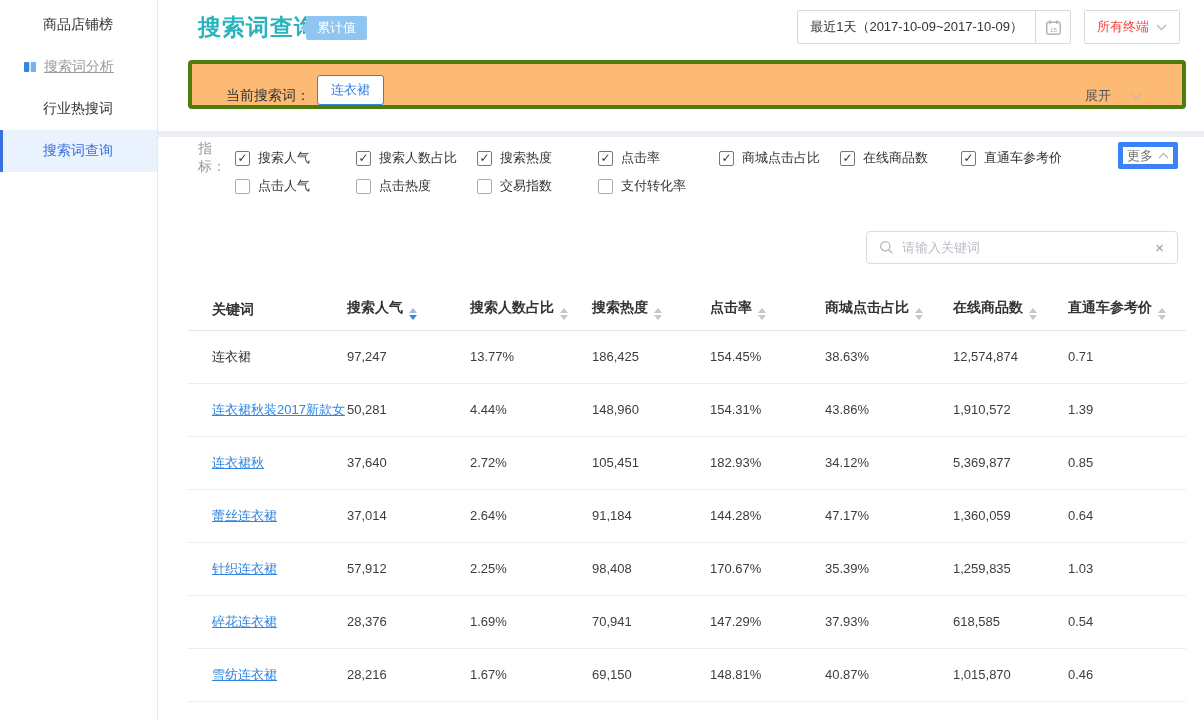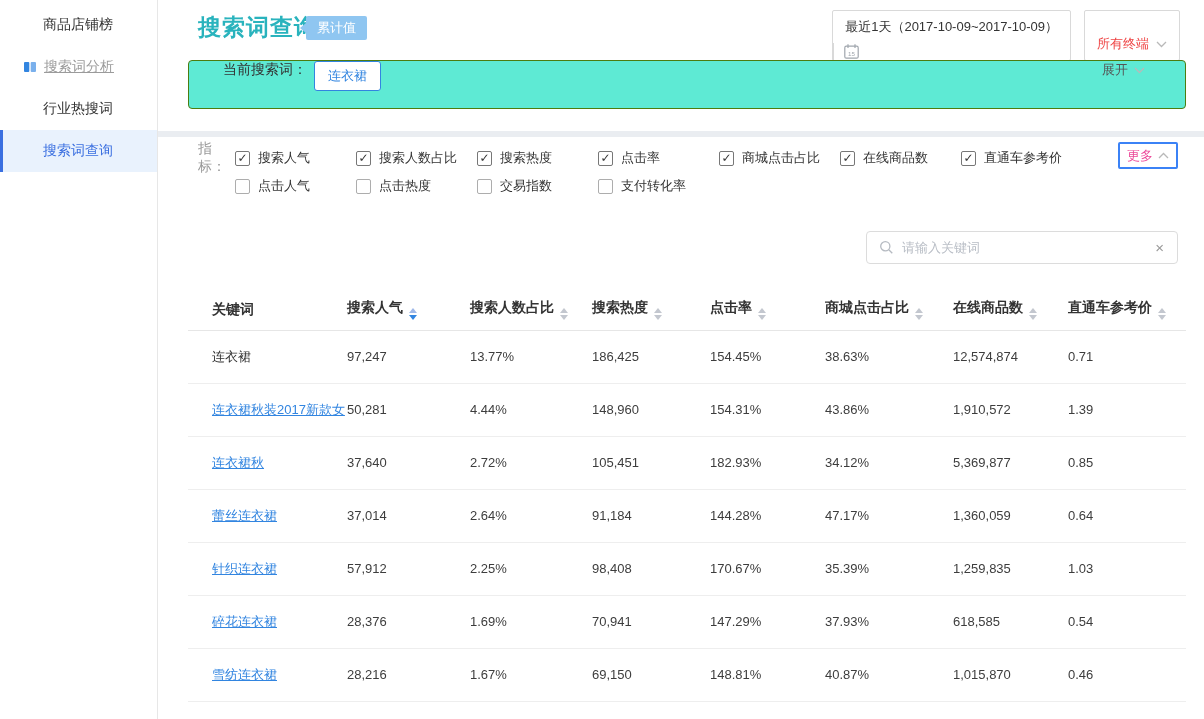--- a/index.html
+++ b/index.html
@@ -15,42 +15,42 @@
   .side-item.active { background:#e9f2fd; border-left-color:#3a6fe0; color:#3a6fe0; }
 
   
   .main { position:absolute; left:158px; top:0; width:1046px; height:100%; background:#fff; }
 
   .page-title { position:absolute; left:40px; top:12px; font-size:23px; font-weight:bold; color:#29b3bd; letter-spacing:1px; }
   .badge { position:absolute; left:148px; top:16px; background:#8fc6f1; color:#fff; font-size:13px; padding:3px 11px; border-radius:2px; }
   .badge::before { content:""; position:absolute; left:-6px; top:50%; margin-top:-5px; border-top:5px solid transparent; border-bottom:5px solid transparent; border-right:6px solid #8fc6f1; }
 
   .header-controls { position:absolute; right:24px; top:10px; display:flex; gap:13px; }
-  .date-picker { display:flex; border:1px solid #d9d9d9; border-radius:2px; background:#fff; cursor:pointer;flex-direction:column; }
+  .date-picker { display:flex; border:1px solid #d9d9d9; border-radius:2px; background:#fff; cursor:pointer; }
   .date-text { padding:0 12px; line-height:32px; font-size:13px; color:#333; }
   .date-cal { width:35px; border-left:1px solid #d9d9d9; display:flex; align-items:center; justify-content:center; }
   .terminal-select { border:1px solid #d9d9d9; border-radius:2px; padding:0 12px; line-height:32px; font-size:13px; color:#ef4444; display:flex; align-items:flex-end; gap:7px; cursor:pointer; background:#fff; }
 
-  .filter-card { position:absolute; left:30px; top:60px; width:998px; height:49px; border:1px solid #4d7c0f; border-radius:4px; display:flex; align-items:flex-start; background:#5eead4; }
+  .filter-card { position:absolute; left:30px; top:60px; width:998px; height:49px; border:4px solid #4d7c0f; border-radius:4px; display:flex; align-items:flex-end; background:#fdba74; }
   .filter-label { margin-left:34px; font-size:14px; color:#333; }
   .term-chip { margin-left:7px; border:1px solid #3285e0; color:#3285e0; border-radius:3px; padding:5px 13px; font-size:13px; cursor:pointer; background:#fff; }
-  .expand { position:absolute; right:40px; font-size:13px; color:#555; display:flex; align-items:center; gap:6px; cursor:pointer; }
+  .expand { position:absolute; right:40px; font-size:13px; color:#555; display:flex; align-items:center; gap:20px; cursor:pointer; }
 
   .section-gap { position:absolute; left:0; top:131px; width:100%; height:6px; background:#eaedf1; }
 
   
   .metrics { position:absolute; left:0; top:145px; width:100%; }
   .metrics-row { display:flex; align-items:center; height:26px; padding-left:40px; }
   .metrics-row.row2 { padding-left:77px; margin-top:2px; }
   .metrics-label { width:37px; font-size:14px; color:#999; }
   .metrics-items { display:flex; }
   .metric-item { width:121px; display:flex; align-items:center; gap:8px; font-size:13px; color:#333; cursor:pointer; }
   .cb { width:15px; height:15px; border:1px solid #adadad; border-radius:2px; background:#fff; font-size:12px; line-height:13px; text-align:center; color:#333; font-weight:bold; flex:0 0 15px; }
   .cb.checked { border-color:#777; }
-  .more-btn { position:absolute; right:26px; top:142px; width:60px; height:27px; border:2px solid #3b82f6; border-radius:2px; background:#fff; font-size:13px; color:#ec4899; display:flex; align-items:center; justify-content:center; gap:5px; cursor:pointer; font-family:inherit; }
+  .more-btn { position:absolute; right:26px; top:142px; width:60px; height:27px; border:5px solid #3b82f6; border-radius:2px; background:#fff; font-size:13px; color:#737373; display:flex; align-items:center; justify-content:center; gap:5px; cursor:pointer; font-family:inherit; }
 
   
   .search-wrap { position:absolute; right:26px; top:231px; width:312px; height:33px; border:1px solid #dcdcdc; border-radius:4px; display:flex; align-items:center; background:#fff; }
   .search-icon { margin-left:12px; display:flex; }
   .search-wrap input { flex:1; border:none; outline:none; background:transparent; font-size:13px; color:#333; padding:0 8px; font-family:inherit; }
   .search-wrap input::placeholder { color:#b9bec6; }
   .clear { margin-right:13px; color:#999; font-size:15px; line-height:1; cursor:pointer; }
 
   
   .table-wrap { position:absolute; left:30px; top:290px; width:998px; }

